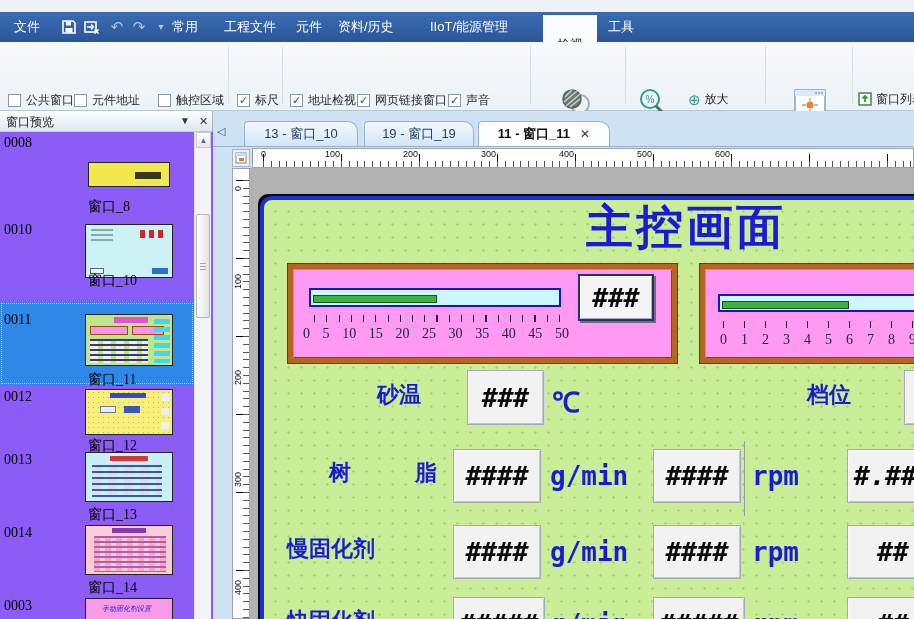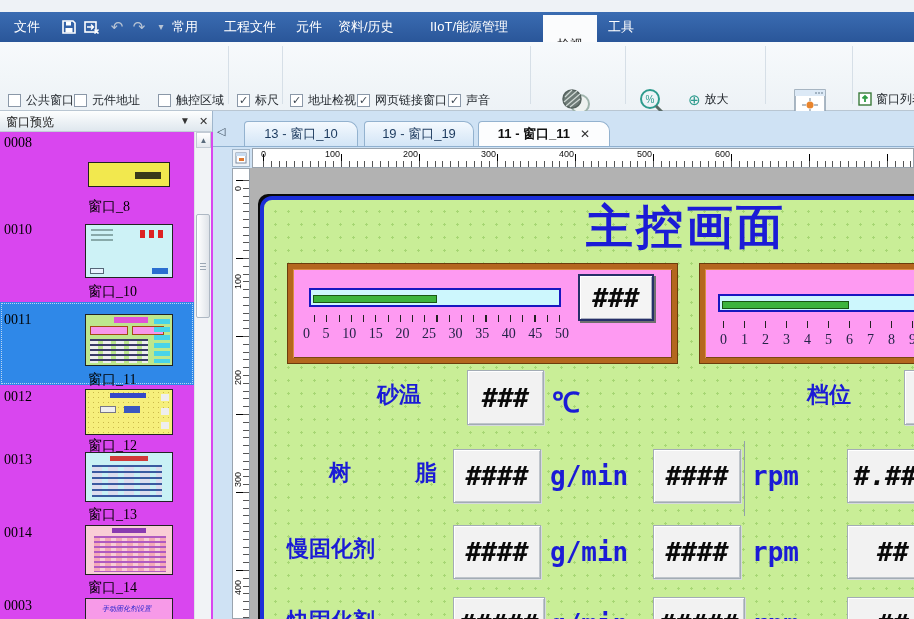--- a/index.html
+++ b/index.html
@@ -37,21 +37,21 @@
   .rbtnrow{position:absolute;height:18px;display:flex;align-items:center;font-size:12px;color:#1f242a;white-space:nowrap;}
   .rbtnrow .ig{margin-right:4px;display:flex;align-items:center;}
   .tealglyph{color:#2e9b8d;font-size:15px;line-height:15px;}
 
   
   #sidebar{position:absolute;left:0;top:111px;width:213px;height:508px;background:#fff;border-right:1px solid #9fb6cc;}
   #sbhead{position:absolute;left:0;top:0;width:100%;height:21px;
     background:linear-gradient(#fdfefe,#dfe7ee);border-bottom:1px solid #c2ccd6;}
   #sbhead .t{position:absolute;left:6px;top:3px;font-size:12px;color:#222;}
   #sbhead .g{position:absolute;top:4px;font-size:10px;color:#333;cursor:default;}
-  #sblist{position:absolute;left:0;top:21px;width:213px;height:487px;background:#d946ef;overflow:hidden;}
+  #sblist{position:absolute;left:0;top:21px;width:213px;height:487px;background:#8b5cf6;overflow:hidden;}
   .witem{position:absolute;left:0;width:194px;}
   .wnum{position:absolute;left:4px;top:0;font-family:"Liberation Serif",serif;font-size:14px;color:#000;}
   .wlabel{position:absolute;left:88px;font-family:"Liberation Serif",serif;font-size:14px;color:#000;white-space:nowrap;}
   .thumb{position:absolute;left:85px;width:88px;border:1px solid #222;}
   .sel{position:absolute;left:0;width:194px;background:#2f88e8;outline:1px dotted #bcd6f0;outline-offset:-2px;}
   
   #sbscroll{position:absolute;left:194px;top:0;width:17px;height:487px;background:#f1f3f6;border-left:1px solid #dde2e8;}
   #sbscroll .up{position:absolute;left:1px;top:0;width:15px;height:16px;background:linear-gradient(#fff,#e4e8ee);
     border:1px solid #c2cad4;font-size:8px;color:#5a6b7c;text-align:center;line-height:15px;}
   #sbscroll .thumbbar{position:absolute;left:1px;top:82px;width:14px;height:104px;background:linear-gradient(90deg,#fff,#dfe3e9);
@@ -363,21 +363,21 @@
       </div>
 
       <div class="witem" style="top:90px;height:78px">
         <span class="wnum">0010</span>
         <div class="thumb t10">
             <i></i>
             <b></b>
             <u></u>
             <s></s>
           </div>
-        <span class="wlabel" style="top:61px">窗口_10</span>
+        <span class="wlabel" style="top:50px">窗口_10</span>
       </div>
 
       <div class="sel" style="top:170px;height:83px"></div>
       <div class="witem" style="top:180px;height:80px">
         <span class="wnum">0011</span>
         <div class="thumb t11">
             <i></i>
             <b></b>
             <u></u>
             <s></s>

